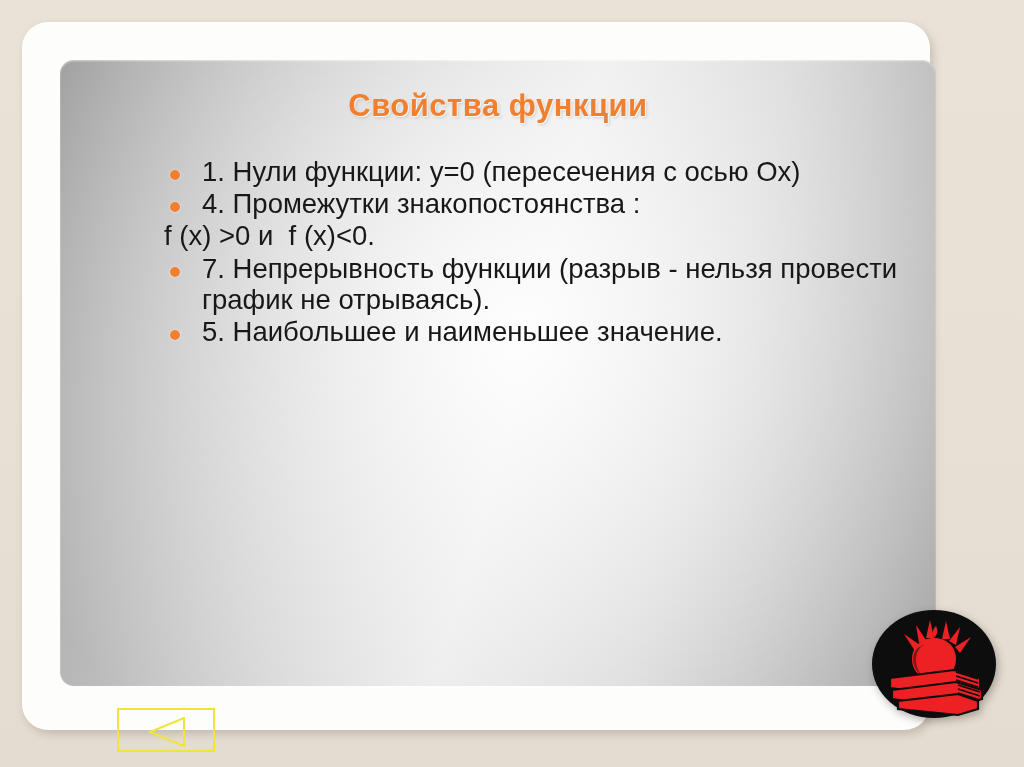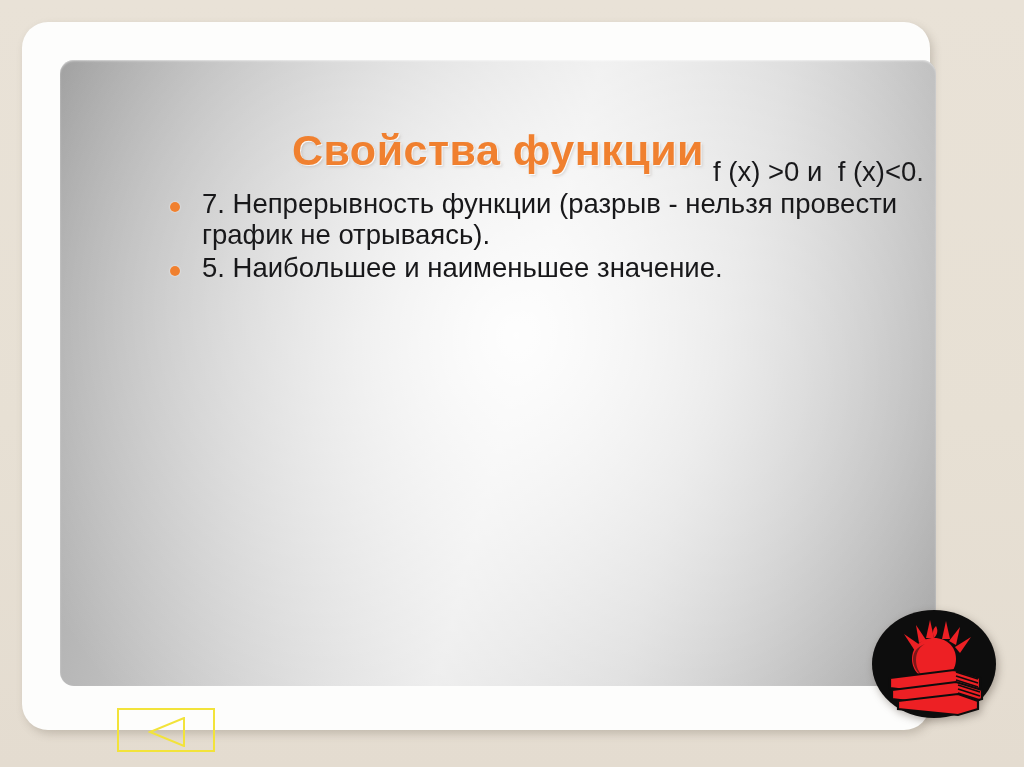--- a/index.html
+++ b/index.html
@@ -48,48 +48,46 @@
     overflow: hidden;
   }
 
   
   #slide-title {
     position: absolute;
     left: 0;
     top: 28px;
     width: 876px;
     text-align: center;
-    font-size: 43px;
+    font-size: 31px;
     font-weight: bold;
     color: #F0802F;
     letter-spacing: 0.5px;
     text-shadow: 1px 1px 0 rgba(255,255,255,0.85), 2px 2px 3px rgba(160,150,140,0.35);
     white-space: nowrap;
-    margin-top: 38px;
   }
 
   
   #bullet-list {
     position: absolute;
     left: 104px;
     top: 96px;
     width: 760px;
     color: #18181a;
     font-size: 27.5px;
     line-height: 1.135;
   }
 
   .bullet-row {
     position: relative;
     padding-left: 38px;
     margin-bottom: 1px;
   }
   .bullet-row.noindent {
     padding-left: 0px;
-    text-align: right;
   }
   .bullet-dot {
     position: absolute;
     left: 6px;
     top: 14px;
     width: 10px;
     height: 10px;
     border-radius: 50%;
     background: #F0802F;
     box-shadow: 0 0 2px rgba(255,255,255,0.9);
@@ -137,20 +135,28 @@
 
 <div id="slide-root">
 
   <div id="slide-card">
 
     <div id="content-panel">
 
       <div id="slide-title">Свойства функции</div>
 
       <div id="bullet-list">
+          <div class="bullet-row">
+            <span class="bullet-dot"></span>
+            <span class="bullet-text">1. Нули функции: y=0 (пересечения с осью Ox)</span>
+          </div>
+          <div class="bullet-row">
+            <span class="bullet-dot"></span>
+            <span class="bullet-text">4. Промежутки знакопостоянства :</span>
+          </div>
           <div class="bullet-row noindent">
             <span class="bullet-text">f (x) &gt;0 и  f (x)&lt;0.</span>
           </div>
           <div class="bullet-row">
             <span class="bullet-dot"></span>
             <span class="bullet-text">7. Непрерывность функции (разрыв - нельзя провести график не отрываясь).</span>
           </div>
           <div class="bullet-row">
             <span class="bullet-dot"></span>
             <span class="bullet-text">5. Наибольшее и наименьшее значение.</span>

